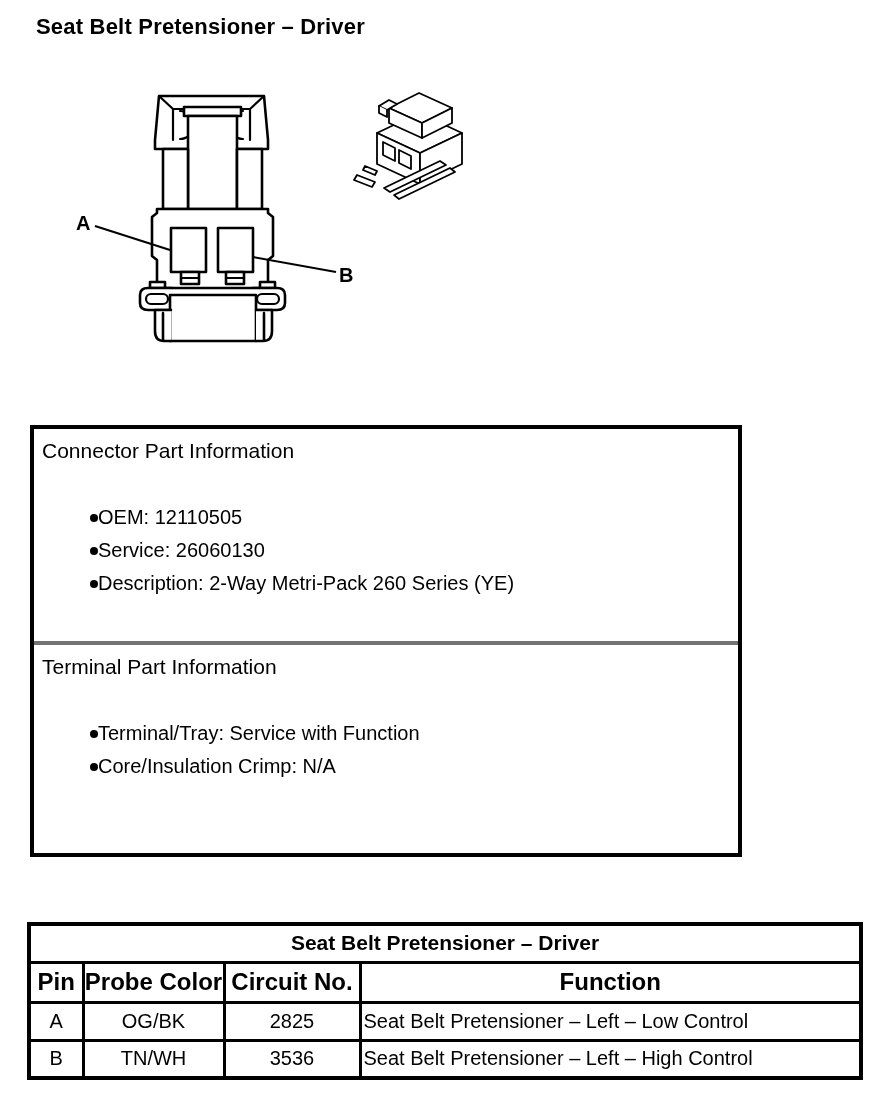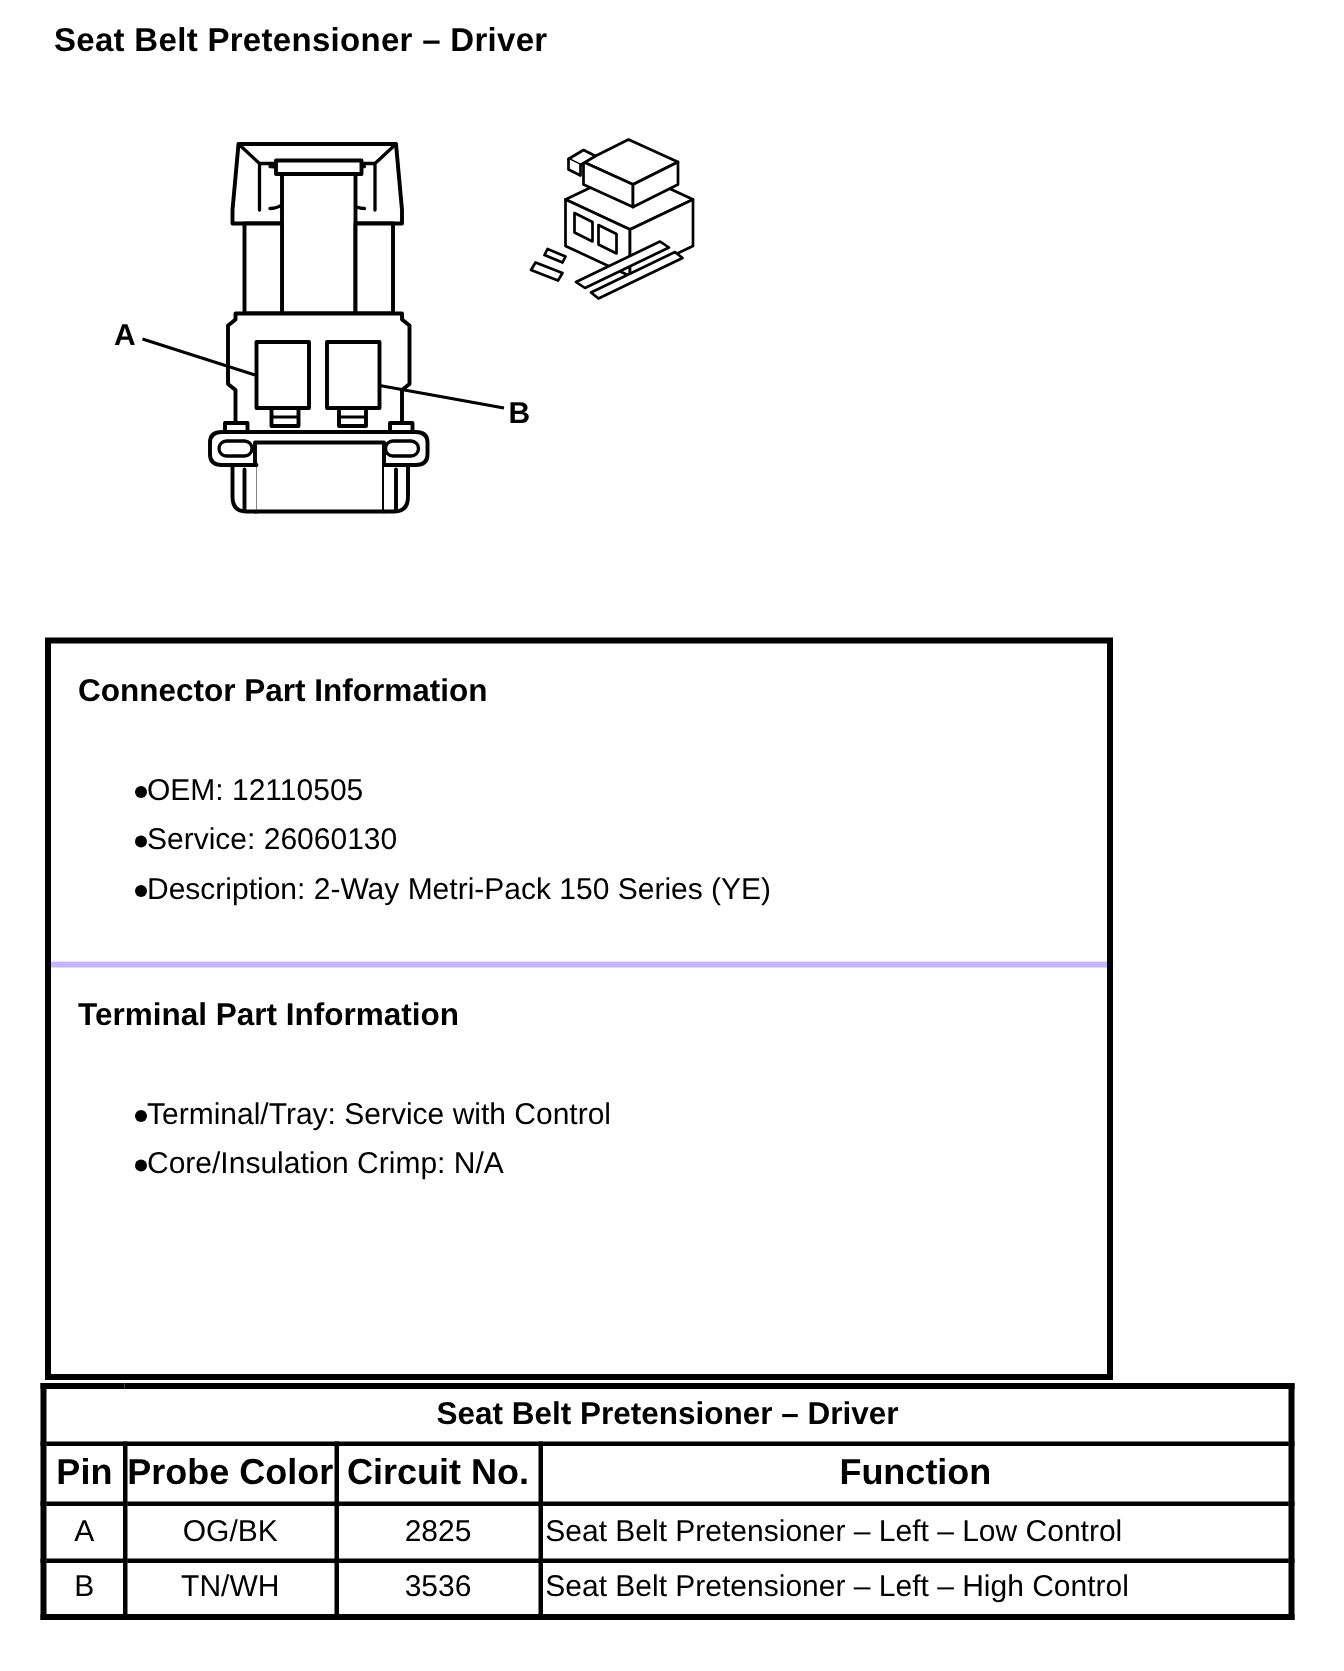--- a/index.html
+++ b/index.html
@@ -18,22 +18,22 @@
   .diagram-svg { position: absolute; left: 60px; top: 80px; }
   .diagram-svg text {
     font-family: "Liberation Sans", sans-serif;
     font-size: 20px; font-weight: bold; fill: #000;
   }
   .info-box {
     position: absolute; left: 30px; top: 425px; width: 712px;
     border: 4px solid #000000; background: #ffffff;
   }
   .info-section { padding: 10px 8px 0 8px; height: 212px; }
-  .info-section.terminal { border-top: 4px solid #c4b5fd; height: 275px; }
-  .info-heading { margin: 10px; font-size: 21px; font-weight: bold; }
+  .info-section.terminal { border-top: 4px solid #737373; height: 212px; }
+  .info-heading { margin: 0; font-size: 21px; font-weight: normal; }
   .bullet-list { margin-top: 44px; }
   .bullet-item { display: flex; align-items: center; height: 21px; margin-bottom: 12px; }
   .bullet-dot {
     width: 8px; height: 8px; border-radius: 50%;
     background: #000; margin-left: 48px; flex: 0 0 auto;
   }
   .bullet-text { font-size: 20px; white-space: nowrap; }
   .pin-table {
     position: absolute; left: 27px; top: 922px; width: 836px;
     border-collapse: collapse; border: 4px solid #000000;
@@ -130,31 +130,31 @@
         <div class="bullet-item">
           <span class="bullet-dot"></span>
           <span class="bullet-text">OEM: 12110505</span>
         </div>
         <div class="bullet-item">
           <span class="bullet-dot"></span>
           <span class="bullet-text">Service: 26060130</span>
         </div>
         <div class="bullet-item">
           <span class="bullet-dot"></span>
-          <span class="bullet-text">Description: 2-Way Metri-Pack 150 Series (YE)</span>
+          <span class="bullet-text">Description: 2-Way Metri-Pack 260 Series (YE)</span>
         </div>
       </div>
     </section>
 
     <section class="info-section terminal">
       <h2 class="info-heading">Terminal Part Information</h2>
       <div class="bullet-list">
         <div class="bullet-item">
           <span class="bullet-dot"></span>
-          <span class="bullet-text">Terminal/Tray: Service with Control</span>
+          <span class="bullet-text">Terminal/Tray: Service with Function</span>
         </div>
         <div class="bullet-item">
           <span class="bullet-dot"></span>
           <span class="bullet-text">Core/Insulation Crimp: N/A</span>
         </div>
       </div>
     </section>
 
   </div>
 

